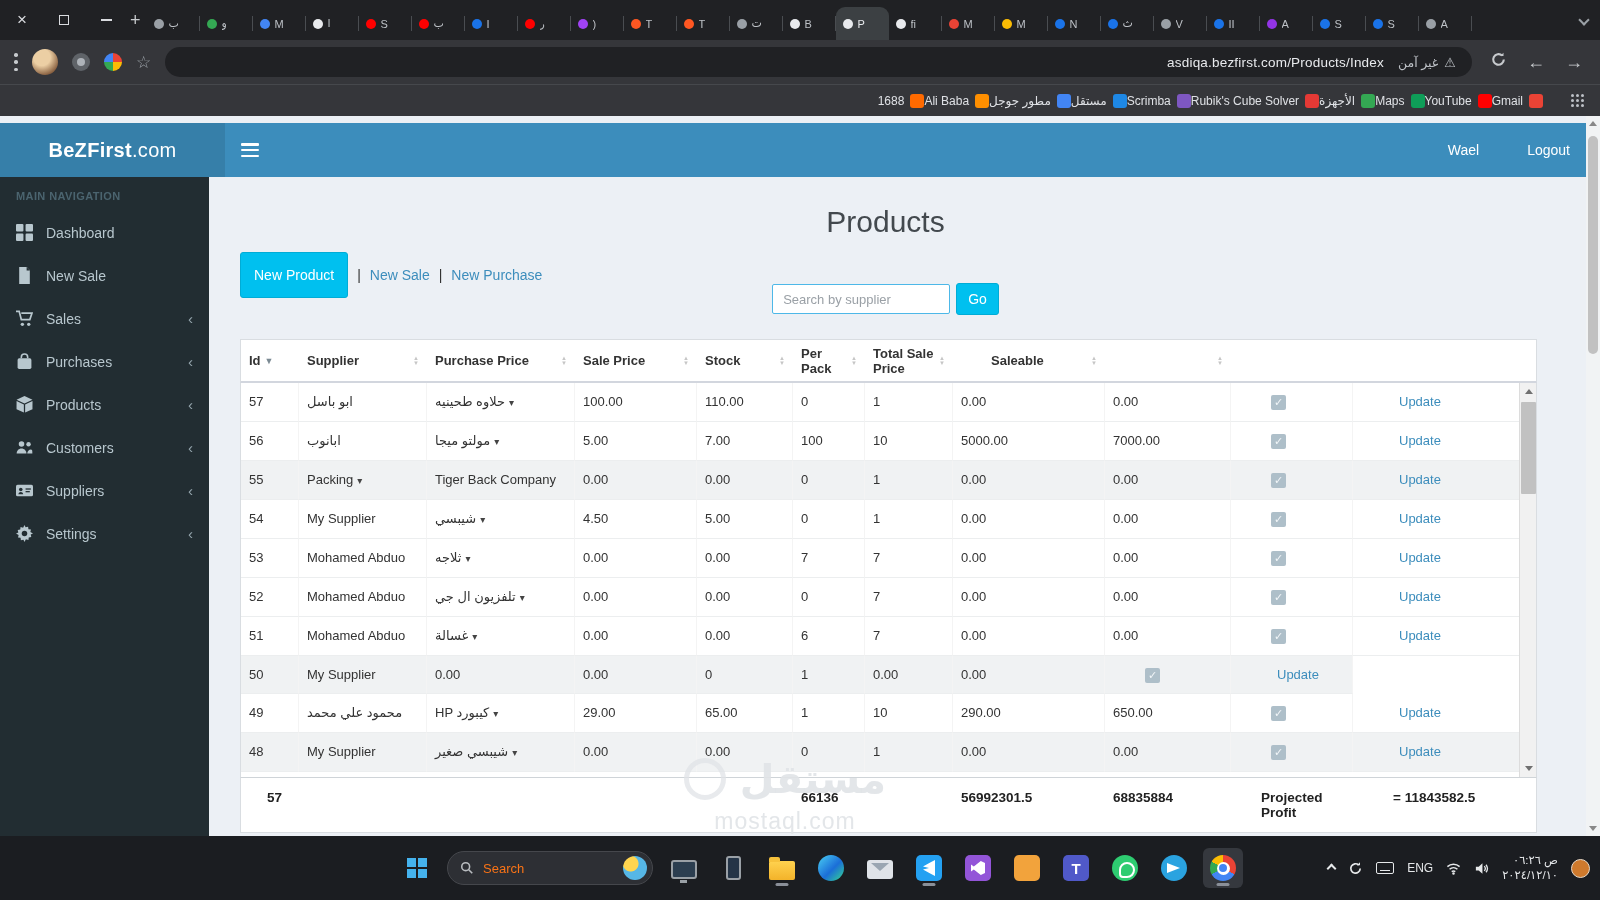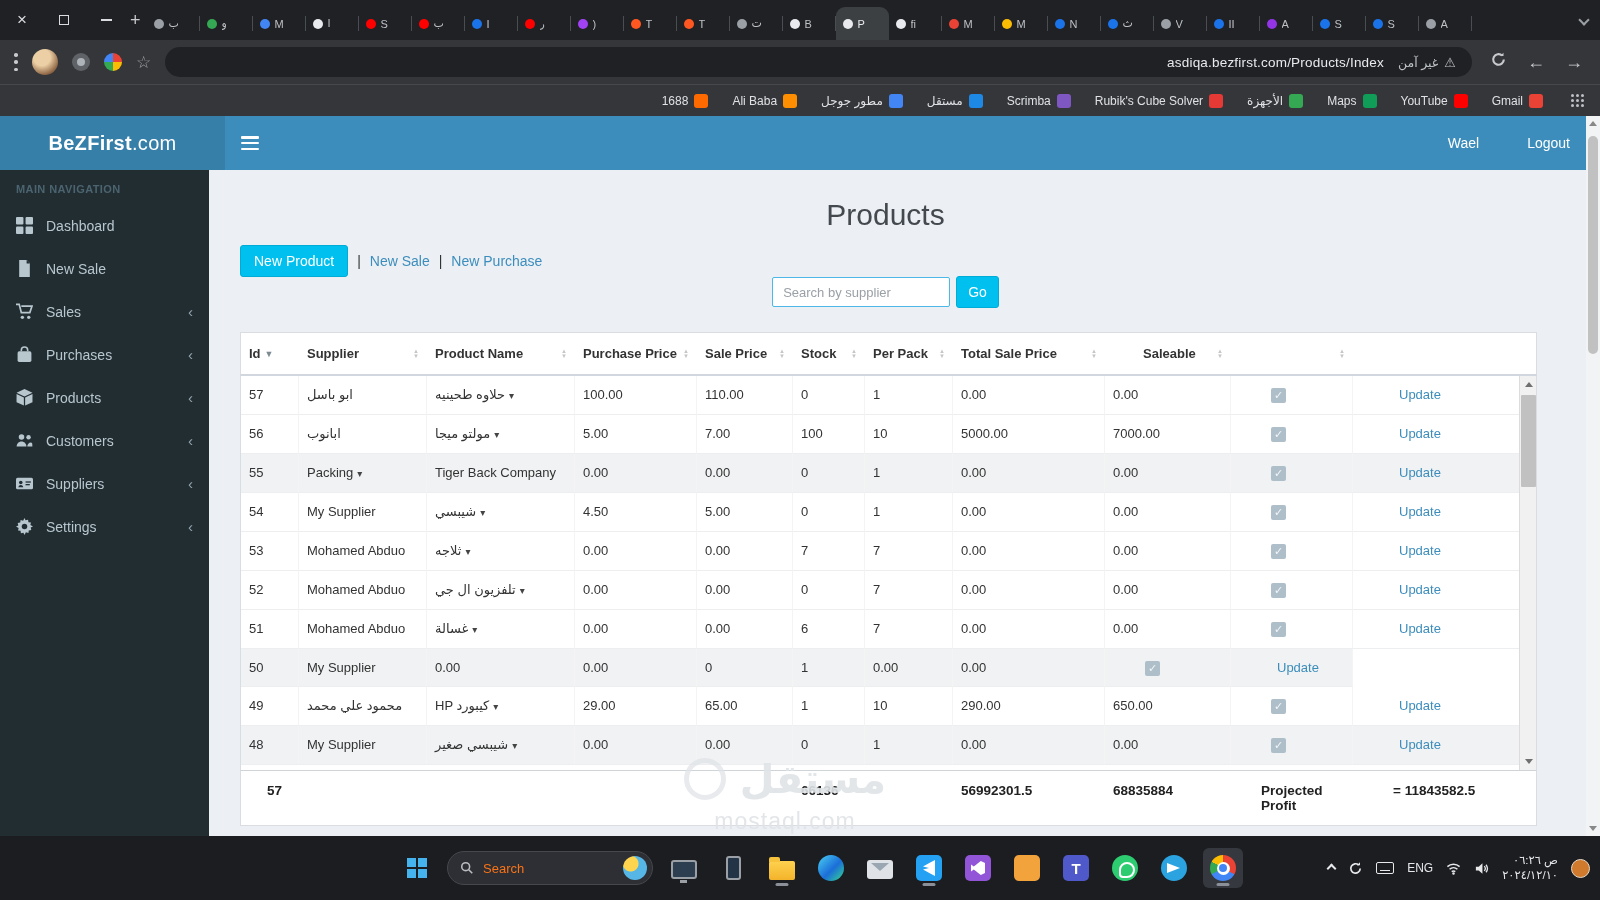--- a/index.html
+++ b/index.html
@@ -41,37 +41,37 @@
   .reload svg{width:17px;height:17px;stroke:#c7cacd;fill:none;stroke-width:2}
 
   
   .bookmarks{position:absolute;top:84px;left:0;width:1600px;height:32px;background:#35363a;border-top:1px solid #46484c;display:flex;align-items:center;justify-content:flex-end;padding:0 16px;gap:24px;color:#dfe1e5;font-size:12px}
   .bm{display:flex;align-items:center;gap:6px;cursor:default;white-space:nowrap}
   .bm-icon{width:14px;height:14px;border-radius:3px;flex:none}
   .appsgrid{display:grid;grid-template-columns:repeat(3,3px);grid-template-rows:repeat(3,3px);gap:2px;margin-left:4px}
   .appsgrid i{background:#bdc1c6;border-radius:50%}
 
   
-  .page{position:absolute;top:116px;left:0;width:1586px;height:720px;background:#ecf0f5;overflow:hidden}
+  .page{position:absolute;top:123px;left:0;width:1586px;height:720px;background:#ecf0f5;overflow:hidden}
   .logo{position:absolute;left:0;top:0;width:225px;height:54px;background:#367fa9;color:#fff;font-size:20px;display:flex;align-items:center;justify-content:center;letter-spacing:.3px}
   .topbar{position:absolute;left:225px;top:0;width:1361px;height:54px;background:#3c8dbc;display:flex;align-items:center;padding:0 16px}
   .hamb{width:18px;height:14px;display:flex;flex-direction:column;justify-content:space-between}
   .hamb i{height:2.5px;background:#fff;border-radius:1px}
   .topbar-right{margin-left:auto;display:flex;gap:48px;color:#fff;font-size:14px}
   .sidebar{position:absolute;left:0;top:54px;width:209px;height:666px;background:#222d32}
   .nav-label{padding:13px 16px 9px;color:#4b646f;font-size:11px;font-weight:bold;letter-spacing:.4px}
   .side-item{height:43px;display:flex;align-items:center;padding:0 16px;color:#b8c7ce;font-size:14px;gap:13px;cursor:default}
   .side-icon{width:17px;height:17px;color:#b8c7ce;flex:none;display:flex}
   .side-icon svg{width:17px;height:17px;fill:currentColor}
   .chev{margin-left:auto;font-size:15px;color:#95a5ad}
 
   .content{position:absolute;left:225px;top:54px;width:1361px;height:666px}
   .page-title{position:absolute;top:28px;left:0;right:40px;text-align:center;font-size:30px;color:#43494e;font-weight:500}
   .actions{position:absolute;top:75px;left:15px;display:flex;align-items:center;gap:9px;font-size:14px}
-  .btn-new{background:#00c0ef;border:1px solid #00acd6;color:#fff;font-size:14px;padding:7px 13px;border-radius:3px;cursor:default}
+  .btn-new{background:#00c0ef;border:1px solid #00acd6;color:#fff;font-size:14px;padding:14px 13px;border-radius:3px;cursor:default}
   .plink{color:#3c8dbc;cursor:default}
   .sep{color:#333}
   .searchrow{position:absolute;top:106px;left:0;right:40px;display:flex;justify-content:center;align-items:center;gap:6px}
   .searchrow input{width:178px;height:30px;border:1px solid #4db8e8;border-radius:2px;padding:0 10px;font-size:13px;color:#333;outline:none;font-family:inherit}
   .searchrow input::placeholder{color:#9aa0a6}
   .btn-go{background:#00c0ef;border:1px solid #00acd6;color:#fff;font-size:14px;height:32px;padding:0 11px;border-radius:3px;cursor:default}
 
   .tablewrap{position:absolute;top:162px;left:15px;width:1297px;--cols:58px 128px 148px 122px 96px 72px 88px 152px 126px 122px 185px}
   .thead{display:grid;grid-template-columns:var(--cols);background:#fff;border:1px solid #d9dde1;border-bottom:2px solid #d2d6de;height:44px}
   .th{display:flex;align-items:center;justify-content:space-between;padding:0 8px;font-weight:bold;font-size:13px;color:#333;overflow:hidden;cursor:default}
@@ -300,21 +300,21 @@
       <svg viewBox="0 0 16 16">
           <path d="M13 8a5 5 0 1 1-1.6-3.7"></path>
           <path d="M12.7 1.6v3h-3" fill="#c7cacd" stroke="none"></path>
         </svg>
     </span>
     <span class="navbtn">←</span>
     <span class="navbtn">→</span>
   </div>
 
   <div class="bookmarks">
-    <span id="bookmarks-items" style="display:flex;gap:24px;align-items:flex-start">
+    <span id="bookmarks-items" style="display:flex;align-items:flex-start">
         <span class="bm">
           <span>1688</span>
           <span class="bm-icon" style="background: rgb(255, 106, 0);"></span>
         </span>
         <span class="bm">
           <span>Ali Baba</span>
           <span class="bm-icon" style="background: rgb(255, 143, 0);"></span>
         </span>
         <span class="bm">
           <span>مطور جوجل</span>
@@ -492,24 +492,20 @@
         <div class="thead" id="thead">
             <div class="th th-left">
               <span>Id</span>
               <span class="sort-active">▼</span>
             </div>
             <div class="th">
               <span>Supplier</span>
               <span class="sort">▲<br>▼</span>
             </div>
             <div class="th">
-              <span>Product Name</span>
-              <span class="sort">▲<br>▼</span>
-            </div>
-            <div class="th">
               <span>Purchase Price</span>
               <span class="sort">▲<br>▼</span>
             </div>
             <div class="th">
               <span>Sale Price</span>
               <span class="sort">▲<br>▼</span>
             </div>
             <div class="th">
               <span>Stock</span>
               <span class="sort">▲<br>▼</span>

